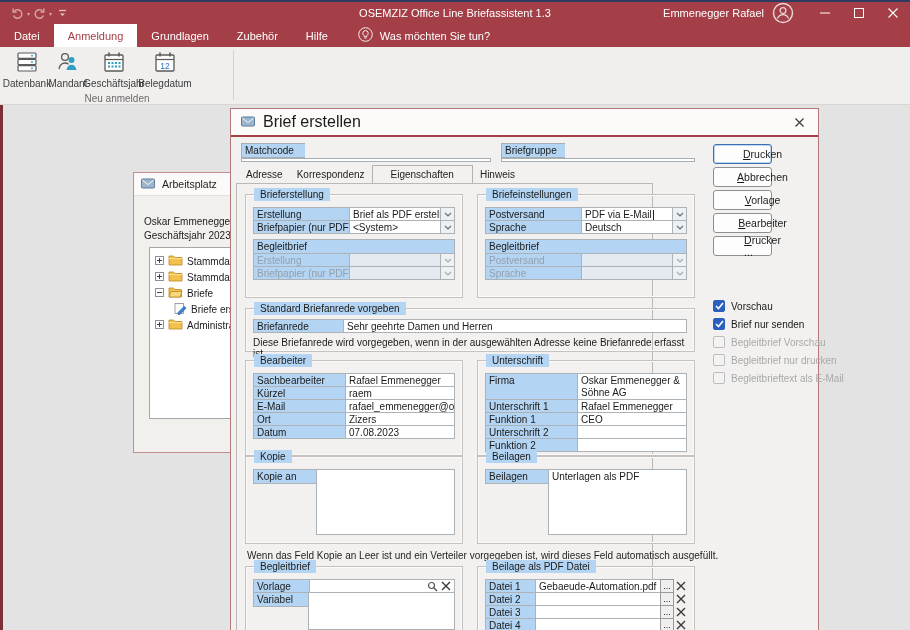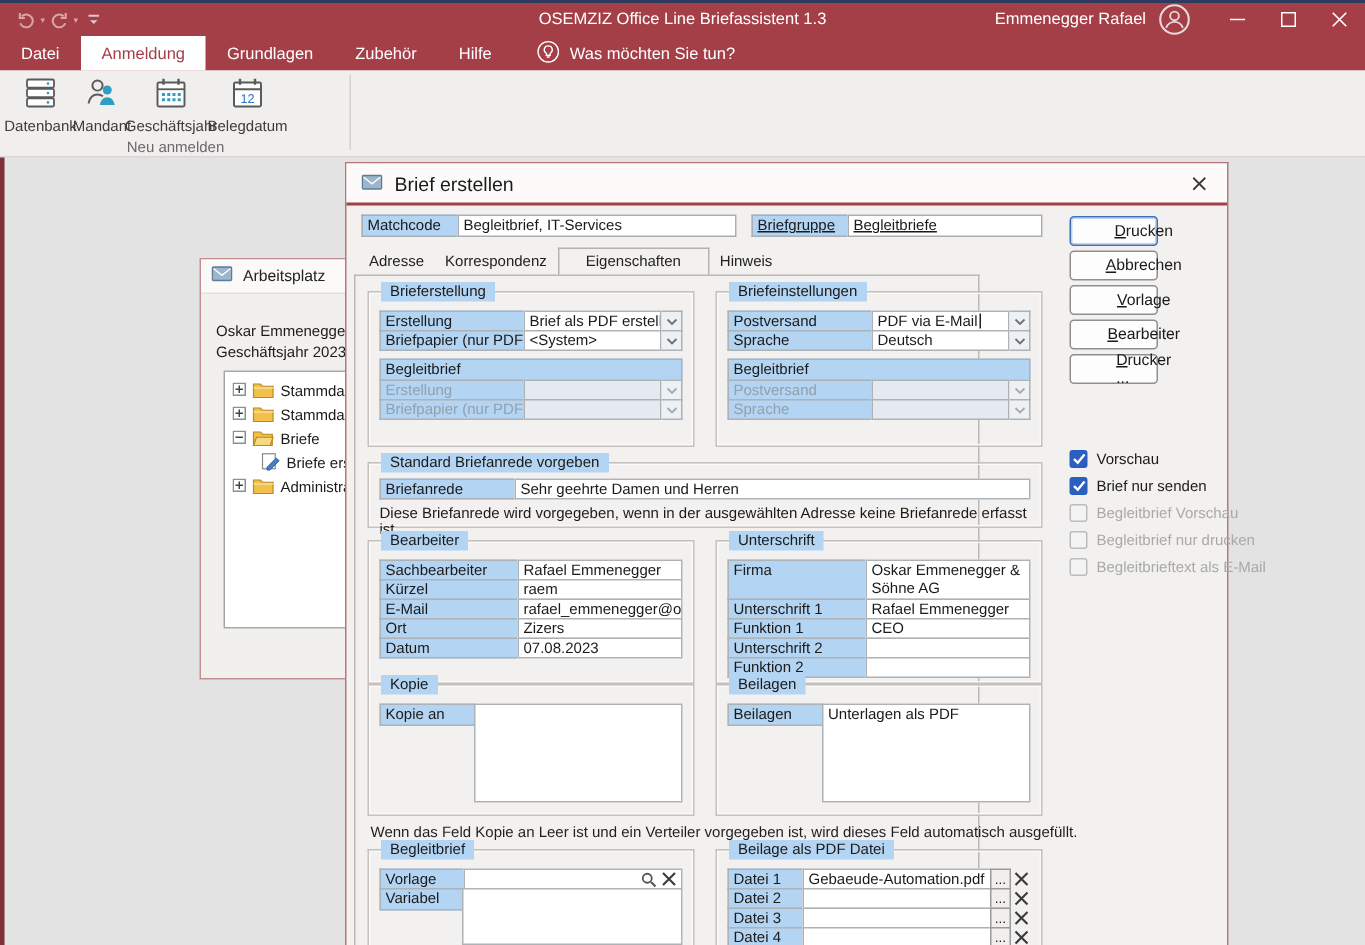--- a/index.html
+++ b/index.html
@@ -32,25 +32,25 @@
   
   .apwin { position:absolute; left:133px; top:172px; width:177px; height:281px; background:#f2f0ec; border:1px solid #c28e92; z-index:1; }
   .aptitle { height:23px; background:#fbfaf8; border-bottom:1px solid #e3e1de; display:flex; align-items:center; gap:7px; padding:0 7px; font-size:10.5px; color:#222; }
   .apinfo { position:absolute; left:10px; top:42px; line-height:14px; white-space:nowrap; }
   .aptree { position:absolute; left:15px; top:74px; width:162px; height:172px; background:#fff; border:1px solid #a6a6a6; padding-top:5px; overflow:hidden; }
   .trow2 { display:flex; align-items:center; gap:4px; height:16px; padding-left:5px; white-space:nowrap; }
   .trow2.child { padding-left:24px; }
 
   
   .dialog { position:absolute; left:230px; top:108px; width:589px; height:522px; background:#f2f1ef; border:1px solid #b4777b; border-bottom:none; z-index:2; }
-  .dtitle { height:26px; background:#fcfbfa; display:flex; align-items:center; gap:8px; padding:0 10px; font-size:13px; }
+  .dtitle { height:26px; background:#fcfbfa; display:flex; align-items:center; gap:8px; padding:0 10px; font-size:16px; }
   .dclose { position:absolute; right:12px; top:6px; width:14px; height:14px; display:flex; align-items:center; justify-content:center; }
   .dbody { position:absolute; left:0; top:26px; width:587px; height:494px; border-top:2px solid #a43f47; }
 
-  .hfield { position:absolute; display:flex; height:15px; }
+  .hfield { position:absolute; display:flex; height:15px;flex-direction:column; }
   .hlabel { width:64px; background:#b3d4f2; border:1px solid #a9aeb3; border-right:none; padding:1px 3px; line-height:11px; }
   .hinput { flex:1; background:#fff; border:1px solid #a9aeb3; padding:1px 3px; line-height:11px; white-space:nowrap; overflow:hidden; }
 
   .dtabs { position:absolute; left:8px; top:28px; height:18px; display:flex; align-items:flex-end; }
   .dtab { padding:2px 7px 3px; color:#222; }
   .dtab.active { background:#f2f1ef; border:1px solid #b5b2af; border-bottom:none; margin-bottom:-1px; padding:3px 18px 4px; }
 
   .dpanel { position:absolute; left:5px; top:46px; width:417px; height:448px; background:#f2f1ef; border:1px solid #bbb8b5; border-bottom:none; }
 
   .group { position:absolute; border:1px solid #c4c1be; box-shadow:inset 1px 1px 0 #fbfaf8, inset -1px -1px 0 #fbfaf8; }
@@ -302,21 +302,21 @@
         <path d="M0.5 0.5l8 8M8.5 0.5l-8 8" stroke="#3a3a3a" stroke-width="1.2"></path>
       </svg>
     </div>
 
   <div class="dbody">
 
     <div class="hfield" style="left:10px; top:6px; width:250px;">
       <div class="hlabel">Matchcode</div>
       <div class="hinput">Begleitbrief, IT-Services</div>
     </div>
-    <div class="hfield" style="left:270px; top:6px; width:194px;text-decoration:underline;">
+    <div class="hfield" style="left:270px; top:6px; width:194px;">
       <div class="hlabel">Briefgruppe</div>
       <div class="hinput">Begleitbriefe</div>
     </div>
 
     <div class="dtabs">
       <div class="dtab">Adresse</div>
       <div class="dtab">Korrespondenz</div>
       <div class="dtab active">Eigenschaften</div>
       <div class="dtab">Hinweis</div>
     </div>

